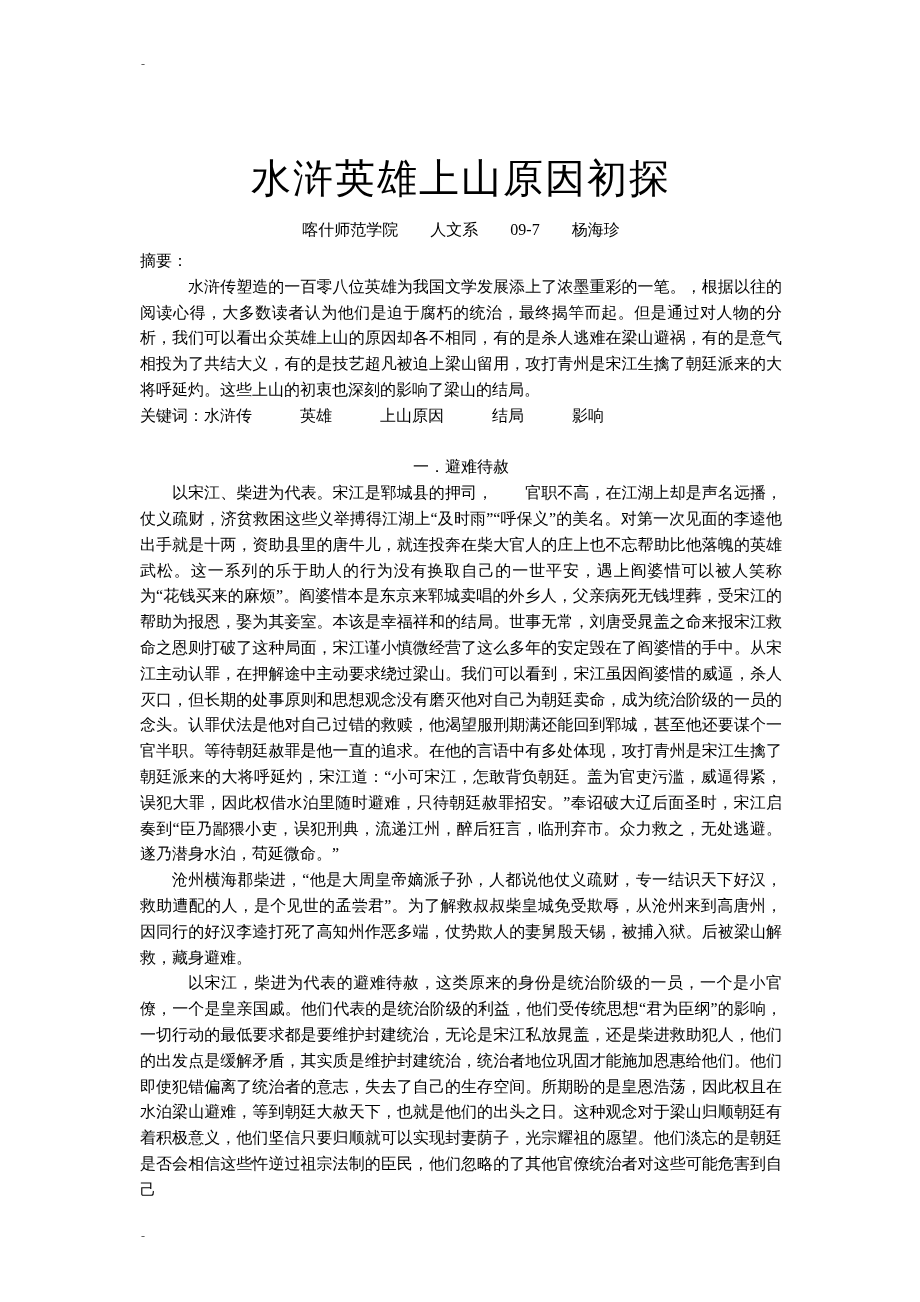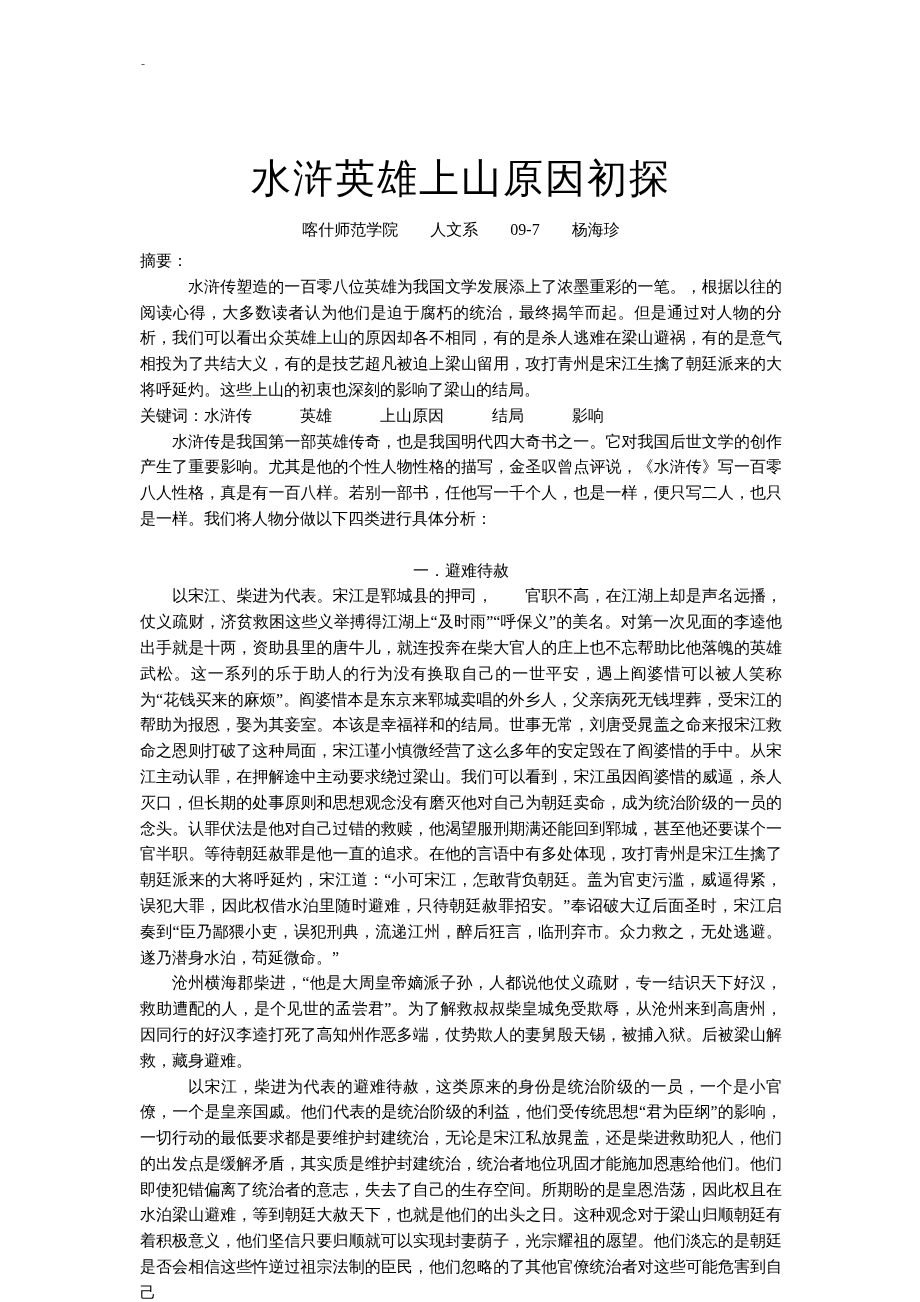--- a/index.html
+++ b/index.html
@@ -75,21 +75,20 @@
     <h1 class="doc-title">水浒英雄上山原因初探</h1>
 
     <p class="byline">喀什师范学院　　人文系　　09-7　　杨海珍</p>
 
     <p class="para">摘要：</p>
 
     <p class="para indent-3">水浒传塑造的一百零八位英雄为我国文学发展添上了浓墨重彩的一笔。，根据以往的阅读心得，大多数读者认为他们是迫于腐朽的统治，最终揭竿而起。但是通过对人物的分析，我们可以看出众英雄上山的原因却各不相同，有的是杀人逃难在梁山避祸，有的是意气相投为了共结大义，有的是技艺超凡被迫上梁山留用，攻打青州是宋江生擒了朝廷派来的大将呼延灼。这些上山的初衷也深刻的影响了梁山的结局。</p>
 
     <p class="para">关键词：水浒传　　　英雄　　　上山原因　　　结局　　　影响</p>
 
-    <p class="para indent-2">水浒传是我国第一部英雄传奇，也是我国明代四大奇书之一。它对我国后世文学的创作产生了重要影响。尤其是他的个性人物性格的描写，金圣叹曾点评说，《水浒传》写一百零八人性格，真是有一百八样。若别一部书，任他写一千个人，也是一样，便只写二人，也只是一样。我们将人物分做以下四类进行具体分析：</p>
 
     <p class="section-heading">一．避难待赦</p>
 
     <p class="para indent-2">以宋江、柴进为代表。宋江是郓城县的押司，　　官职不高，在江湖上却是声名远播，仗义疏财，济贫救困这些义举搏得江湖上“及时雨”“呼保义”的美名。对第一次见面的李逵他出手就是十两，资助县里的唐牛儿，就连投奔在柴大官人的庄上也不忘帮助比他落魄的英雄武松。这一系列的乐于助人的行为没有换取自己的一世平安，遇上阎婆惜可以被人笑称为“花钱买来的麻烦”。阎婆惜本是东京来郓城卖唱的外乡人，父亲病死无钱埋葬，受宋江的帮助为报恩，娶为其妾室。本该是幸福祥和的结局。世事无常，刘唐受晁盖之命来报宋江救命之恩则打破了这种局面，宋江谨小慎微经营了这么多年的安定毁在了阎婆惜的手中。从宋江主动认罪，在押解途中主动要求绕过梁山。我们可以看到，宋江虽因阎婆惜的威逼，杀人灭口，但长期的处事原则和思想观念没有磨灭他对自己为朝廷卖命，成为统治阶级的一员的念头。认罪伏法是他对自己过错的救赎，他渴望服刑期满还能回到郓城，甚至他还要谋个一官半职。等待朝廷赦罪是他一直的追求。在他的言语中有多处体现，攻打青州是宋江生擒了朝廷派来的大将呼延灼，宋江道：“小可宋江，怎敢背负朝廷。盖为官吏污滥，威逼得紧，误犯大罪，因此权借水泊里随时避难，只待朝廷赦罪招安。”奉诏破大辽后面圣时，宋江启奏到“臣乃鄙猥小吏，误犯刑典，流递江州，醉后狂言，临刑弃市。众力救之，无处逃避。遂乃潜身水泊，苟延微命。”</p>
 
     <p class="para indent-2">沧州横海郡柴进，“他是大周皇帝嫡派子孙，人都说他仗义疏财，专一结识天下好汉，救助遭配的人，是个见世的孟尝君”。为了解救叔叔柴皇城免受欺辱，从沧州来到高唐州，因同行的好汉李逵打死了高知州作恶多端，仗势欺人的妻舅殷天锡，被捕入狱。后被梁山解救，藏身避难。</p>
 
     <p class="para indent-3">以宋江，柴进为代表的避难待赦，这类原来的身份是统治阶级的一员，一个是小官僚，一个是皇亲国戚。他们代表的是统治阶级的利益，他们受传统思想“君为臣纲”的影响，一切行动的最低要求都是要维护封建统治，无论是宋江私放晁盖，还是柴进救助犯人，他们的出发点是缓解矛盾，其实质是维护封建统治，统治者地位巩固才能施加恩惠给他们。他们即使犯错偏离了统治者的意志，失去了自己的生存空间。所期盼的是皇恩浩荡，因此权且在水泊梁山避难，等到朝廷大赦天下，也就是他们的出头之日。这种观念对于梁山归顺朝廷有着积极意义，他们坚信只要归顺就可以实现封妻荫子，光宗耀祖的愿望。他们淡忘的是朝廷是否会相信这些忤逆过祖宗法制的臣民，他们忽略的了其他官僚统治者对这些可能危害到自己</p>
 
   </div>

